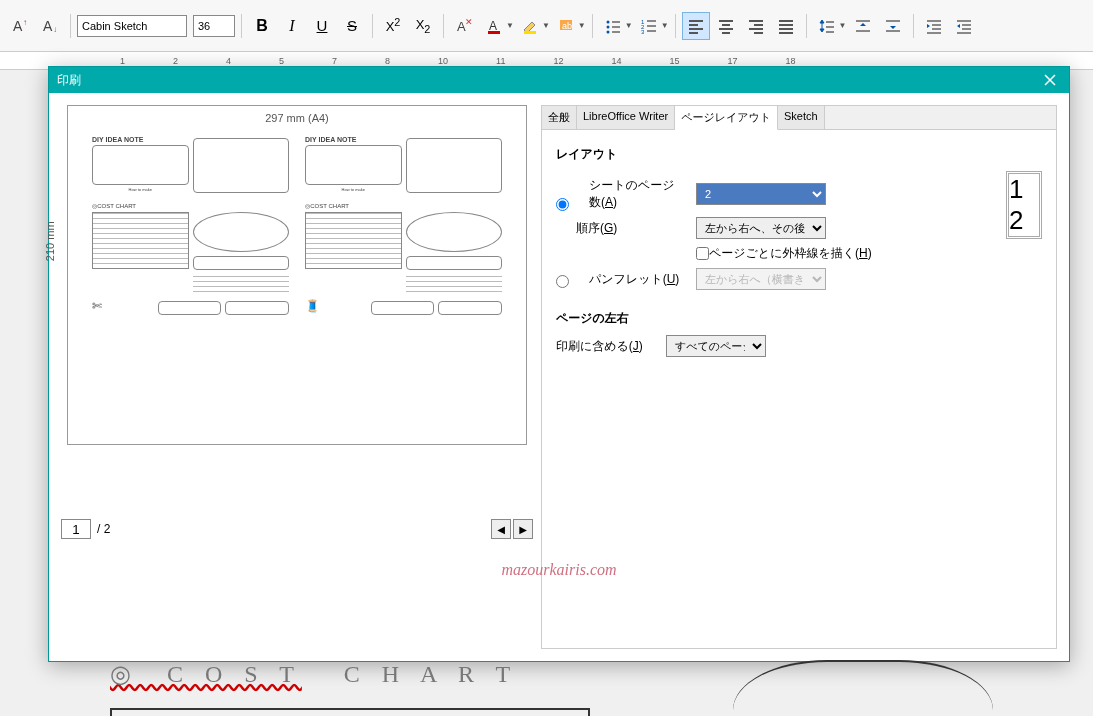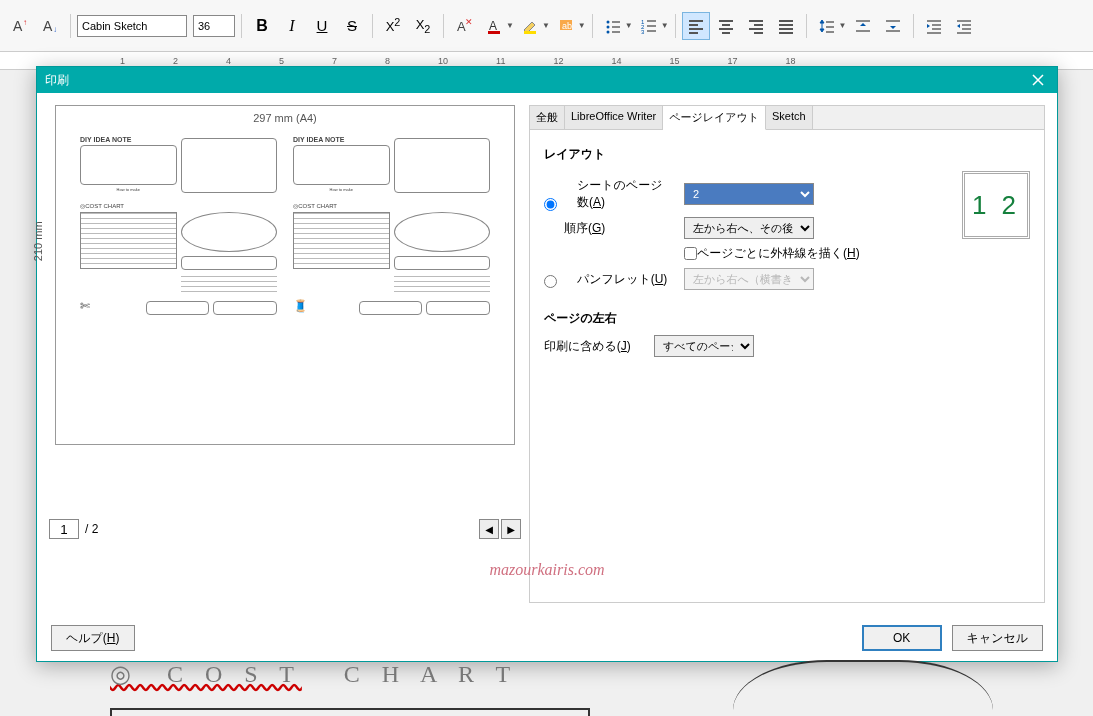--- a/index.html
+++ b/index.html
@@ -12,21 +12,21 @@
 .tb-sep { width: 1px; height: 24px; background: #ccc; margin: 0 4px; }
 .font-select { width: 110px; height: 22px; border: 1px solid #888; font-size: 11px; padding: 0 4px; }
 .size-select { width: 42px; height: 22px; border: 1px solid #888; font-size: 11px; padding: 0 4px; margin-left: 4px; }
 .tb-dd { display: inline-flex; align-items: center; }
 .dd-arrow { font-size: 8px; color: #555; margin-left: -2px; }
 
 
 .ruler { height: 18px; background: #fff; border-bottom: 1px solid #ccc; font-size: 9px; color: #666; display:flex; align-items:center; padding-left:120px; gap:48px; }
 
 
-.dialog { position: absolute; left: 36px; top: 66px; width: 1022px; height: 596px; background: #fff; border: 1px solid #009999; box-shadow: 0 4px 20px rgba(0,0,0,0.3); display:flex; flex-direction:column; }
+.dialog { position: absolute; left: 48px; top: 66px; width: 1022px; height: 596px; background: #fff; border: 1px solid #009999; box-shadow: 0 4px 20px rgba(0,0,0,0.3); display:flex; flex-direction:column; }
 .titlebar { height: 26px; background: #00aaaa; color: #fff; display:flex; align-items:center; padding: 0 8px; font-size:12px; }
 .titlebar .spacer { flex:1; }
 .close-btn { width: 22px; height: 22px; display:flex; align-items:center; justify-content:center; cursor:pointer; color:#fff; }
 .dialog-body { flex:1; display:flex; padding: 12px; gap: 8px; }
 
 
 .preview-pane { width: 472px; display:flex; flex-direction:column; align-items:center; }
 .preview-sheet { border: 1px solid #999; width: 460px; height: 340px; background:#fff; position: relative; padding: 30px 24px 20px; display:flex; gap:16px; }
 .paper-label { position: absolute; top: 6px; left: 0; right: 0; text-align: center; font-size: 11px; color:#555; }
 .paper-h-label { position:absolute; left:-18px; top:50%; transform: rotate(-90deg) translateX(50%); transform-origin:left; font-size:11px; color:#555; }
@@ -50,21 +50,21 @@
 .tab { padding: 4px 6px; font-size:11px; cursor:pointer; border-right:1px solid #ccc; background:#e8e8e8; }
 .tab.active { background:#fff; border-bottom:1px solid #fff; margin-bottom:-1px; }
 .settings-body { padding: 12px 14px; font-size:12px; }
 .section-title { font-weight:bold; margin: 4px 0 8px; }
 .setting-row { display:flex; align-items:center; margin: 6px 0; gap: 10px; }
 .setting-label { width: 130px; text-align:left; display:flex; align-items:flex-end; gap:20px; }
 .setting-control { flex:1; }
 .sel { width: 130px; height:22px; border:1px solid #888; font-size:11px; padding:0 4px; }
 .sel.highlight { background:#4a7bc0; color:#fff; }
 .sel.disabled { background:#eee; color:#999; }
-.preview-12 { border: 3px double #aaa; width: 68px; height: 68px; display:flex; align-items:center; justify-content:center; font-size: 26px; letter-spacing:4px; color:#15803d; margin-left: 20px; }
+.preview-12 { border: 3px double #aaa; width: 36px; height: 68px; display:flex; align-items:center; justify-content:center; font-size: 26px; letter-spacing:4px; color:#000000; margin-left: 20px; }
 .layout-row { display:flex; align-items:flex-start; }
 .layout-left { flex:1; }
 .underline-key { text-decoration: underline; }
 
 
 .dialog-footer { padding: 10px 14px; display:flex; align-items:center; }
 .footer-spacer { flex:1; }
 .dlg-btn { min-width: 80px; height: 26px; border:1px solid #888; background:#f0f0f0; cursor:pointer; font-size:12px; padding: 0 14px; }
 .dlg-btn.primary { border: 2px solid #3080c0; }
 .watermark { position: absolute; left: 50%; transform:translateX(-50%); bottom: 82px; color:#d07080; font-size: 16px; font-style:italic; font-family: serif; }
@@ -436,27 +436,20 @@
         <div class="section-title" style="margin-top:14px">ページの左右</div>
         <div class="setting-row">
           <div class="setting-label" style="width:auto;min-width:100px">
               <span>印刷に含める(<span class="underline-key">J</span>)</span>
             </div>
           <div><select class="sel" style="width:100px"><option>すべてのページ</option></select></div>
         </div>
       </div>
     </div>
   </div>
-  <div class="dialog-footer">
-    <button class="dlg-btn"><span>ヘルプ(<span class="underline-key">H</span>)</span></button>
-    <span class="footer-spacer"></span>
-    <button class="dlg-btn primary">OK</button>
-    <span style="width:10px"></span>
-    <button class="dlg-btn">キャンセル</button>
-  </div>
   <div class="watermark">mazourkairis.com</div>
 </div>
 
 <div class="bg-doc">
   <div class="bg-cost"><span style="text-decoration: underline wavy #c00">◎&nbsp;&nbsp;C O S T</span>&nbsp;&nbsp;&nbsp;C H A R T</div>
   <div style="height:20px"></div>
   <div style="border:2px solid #333; height:20px; width:480px"></div>
 </div>
 <div class="bg-cloud"></div>
 

